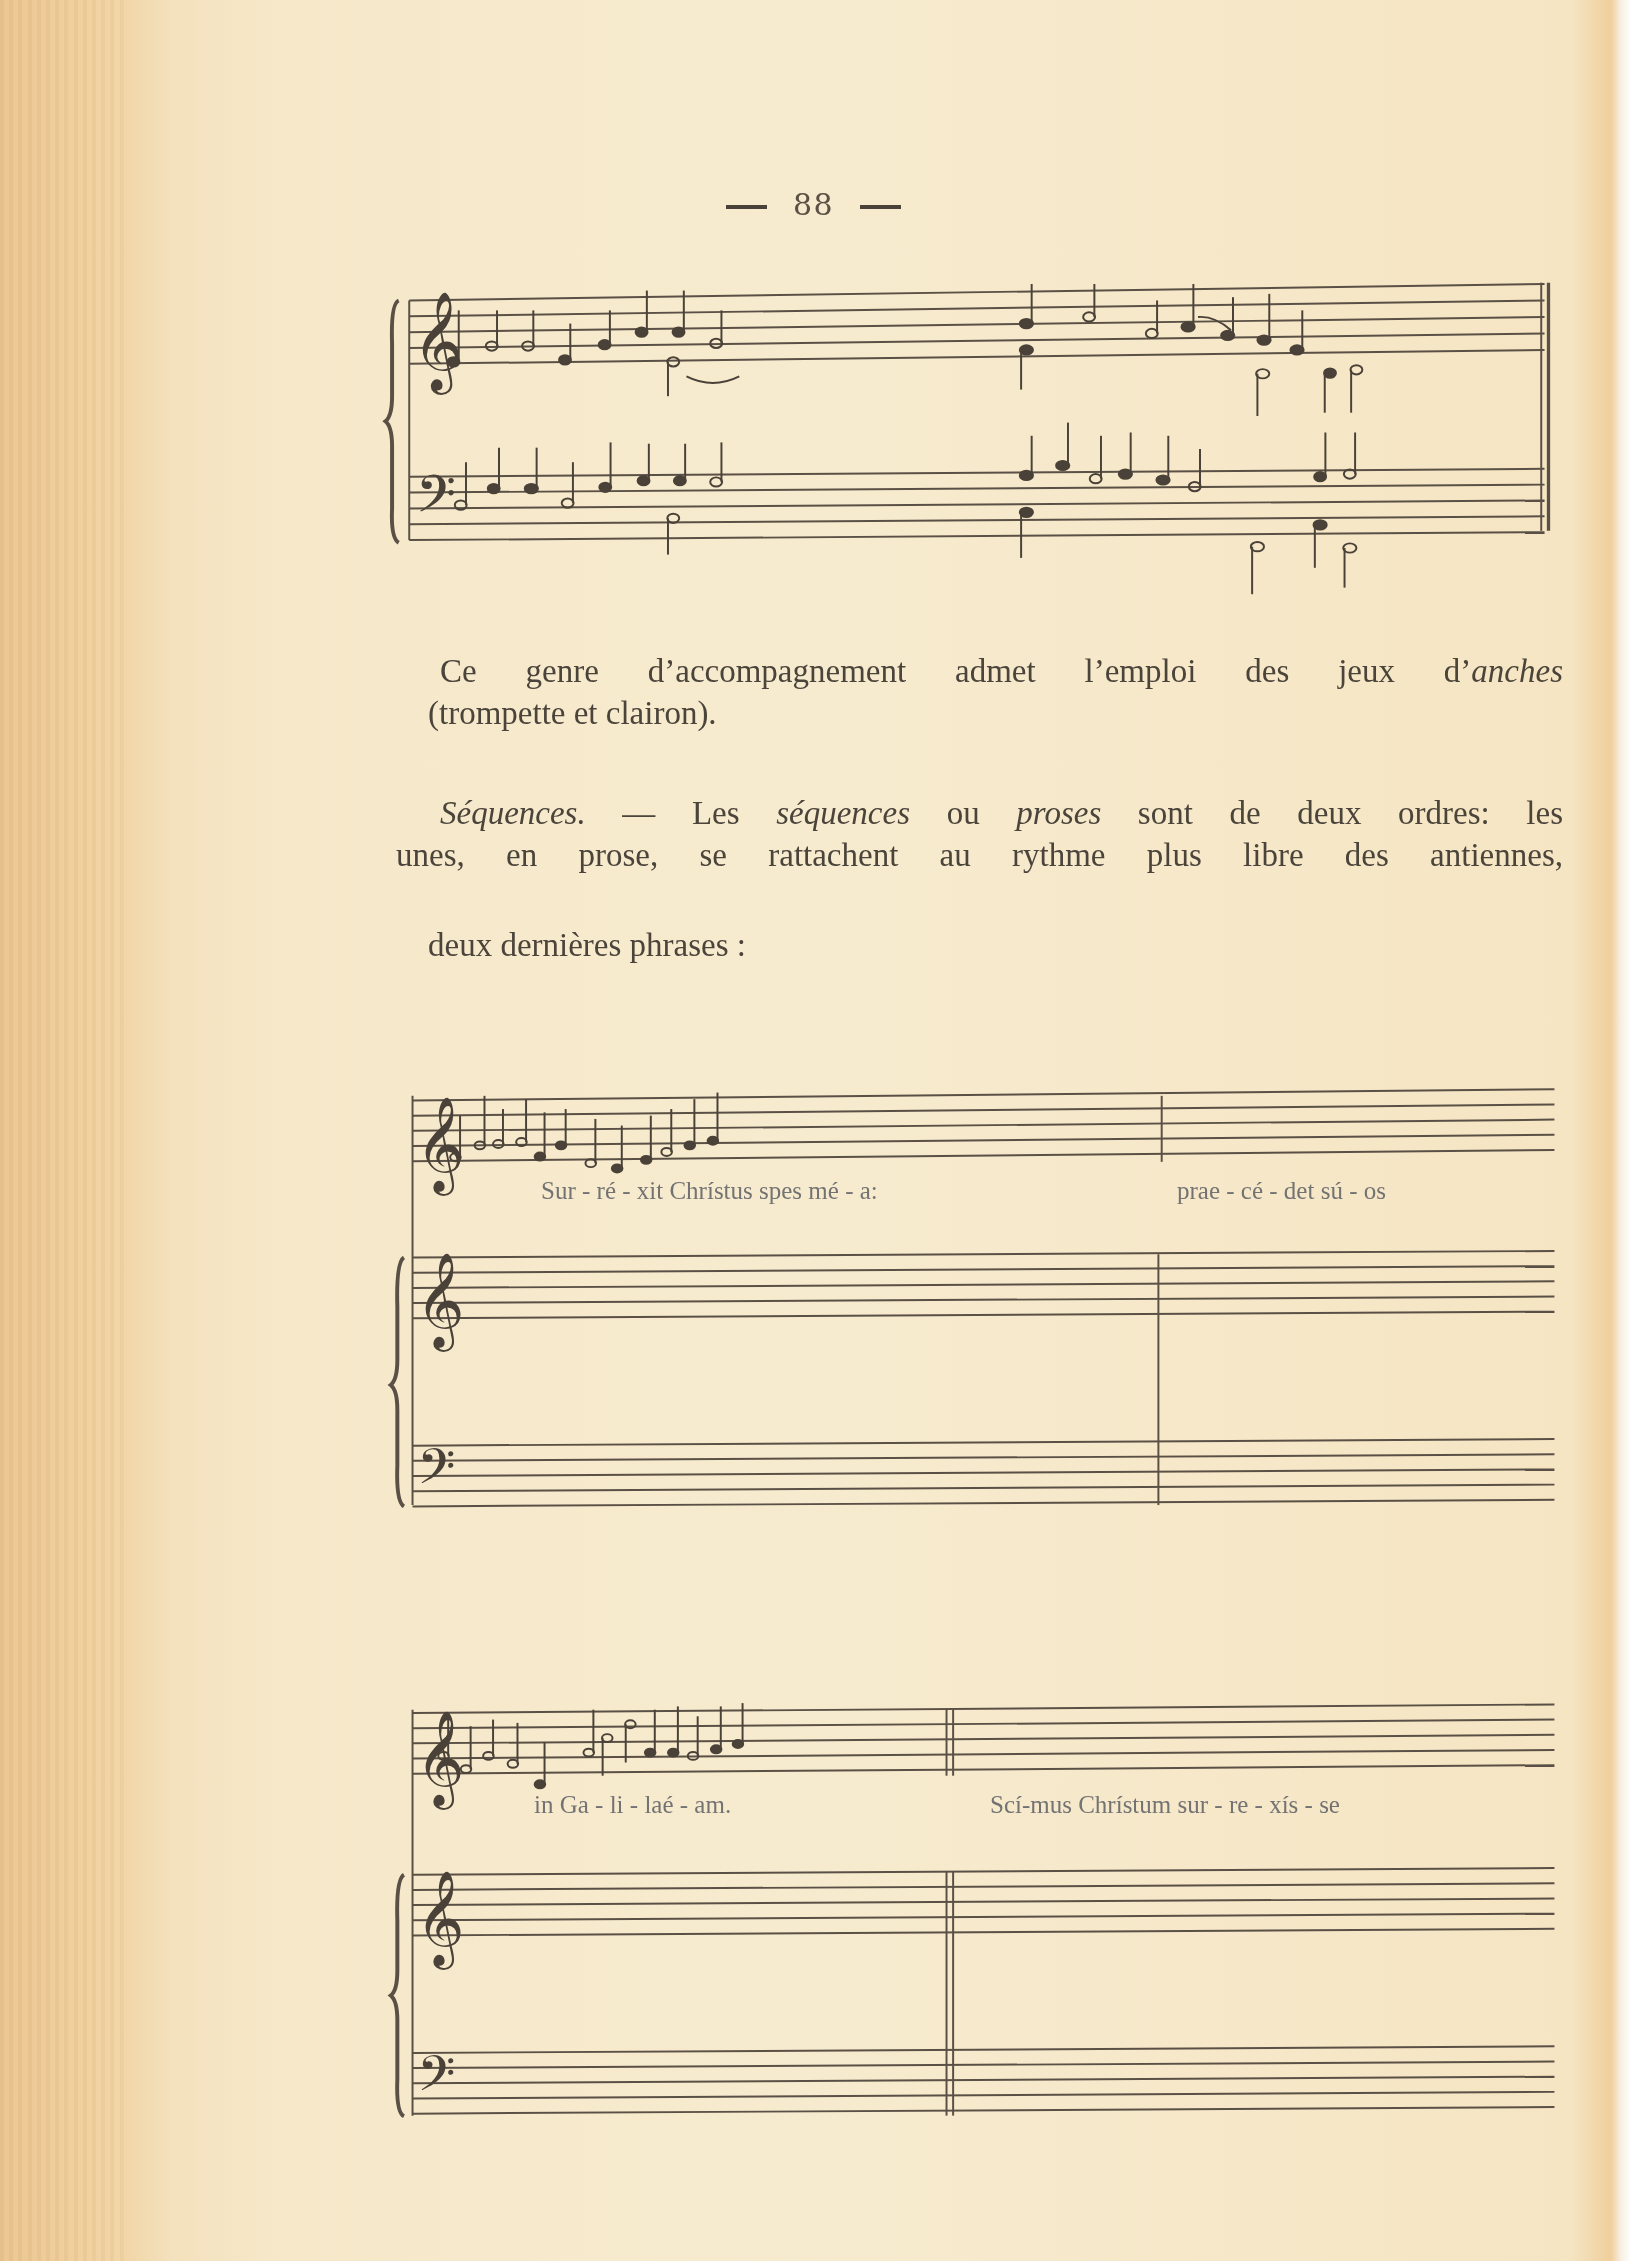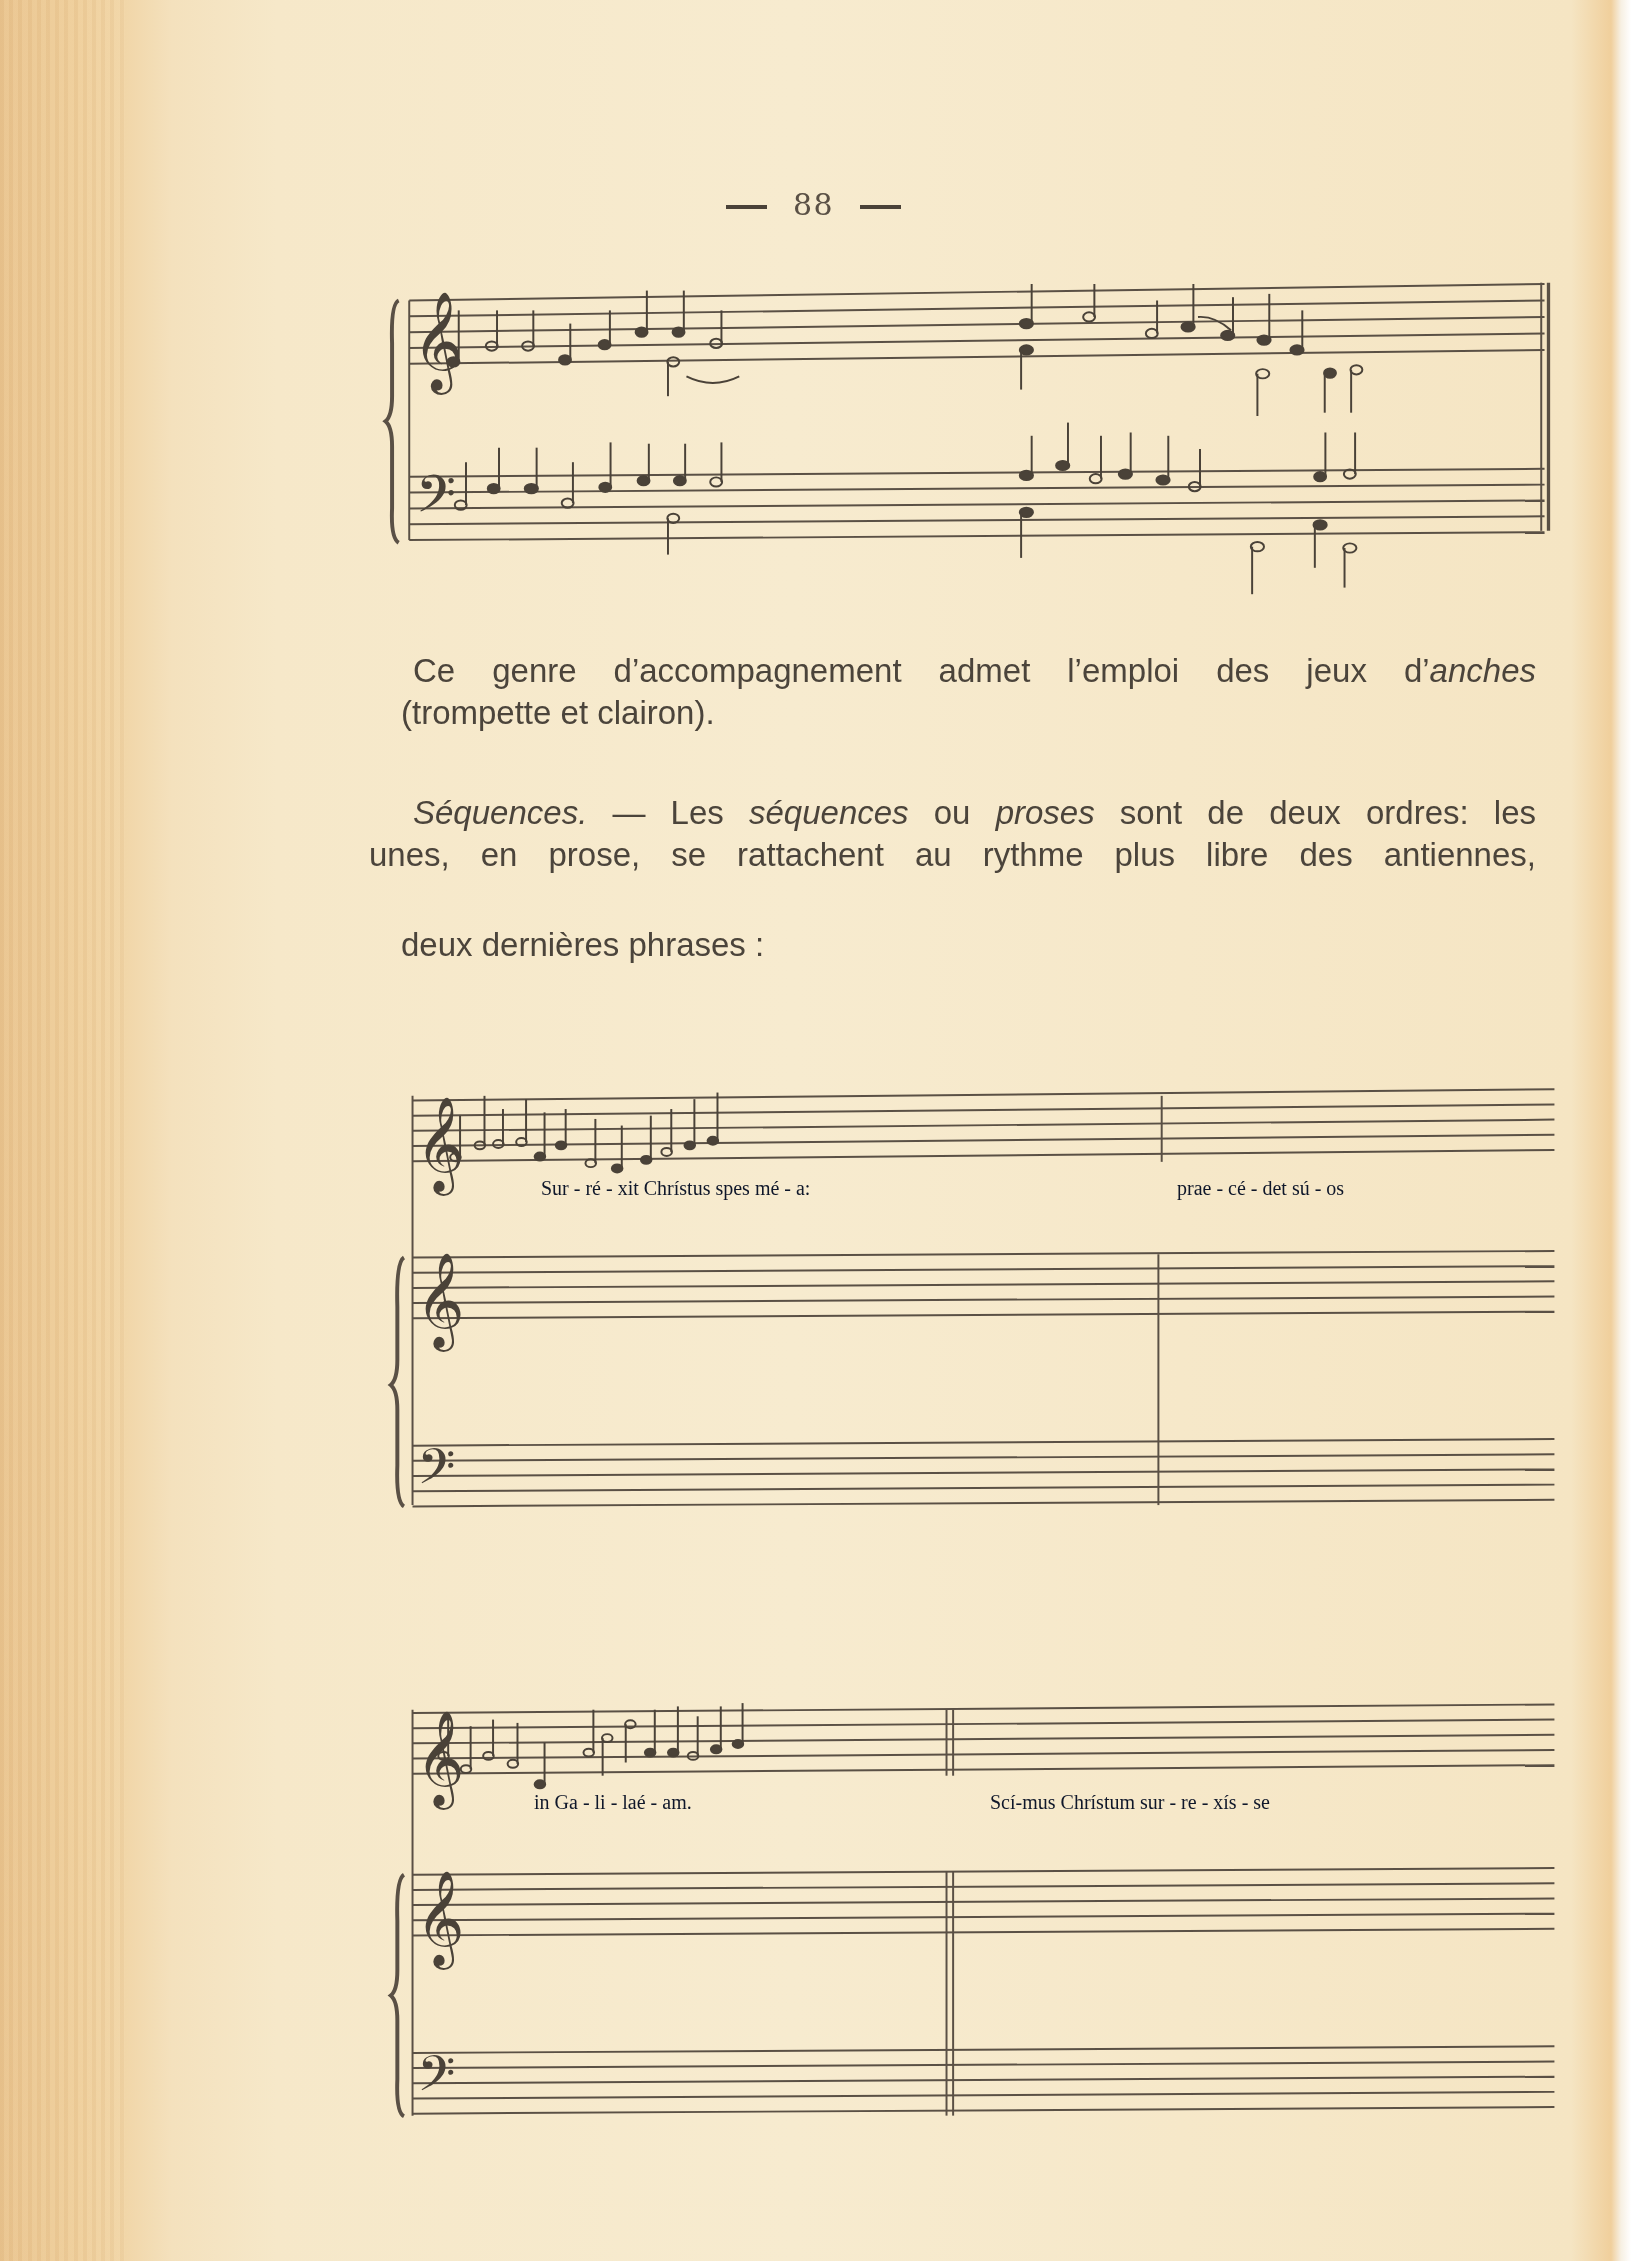--- a/index.html
+++ b/index.html
@@ -16,31 +16,31 @@
   .binding {
     position: absolute; left: 0; top: 0; width: 125px; height: 2261px;
     background: repeating-linear-gradient(90deg, rgba(200,150,90,0.10) 0 4px, rgba(255,230,190,0.08) 4px 9.2px);
   }
   .page-number {
     position: absolute; top: 187px; left: 0; width: 1627px; text-align: center;
     font-size: 30px; letter-spacing: 1.3px; color: #5a5045;
   }
   .page-number .dash { display: inline-block; width: 41px; height: 3.3px; background: #4a4238; vertical-align: middle; margin: 0 26.4px; }
   .para {
-    position: absolute; left: 369px; width: 1167px;
-    font-family: Liberation Sans, sans-serif;
+    position: absolute; left: 396px; width: 1167px;
+    font-family: Liberation Serif, serif;
     font-size: 33px; line-height: 42px; color: #4b443b;
     text-align: justify; text-align-last: justify;
   }
   .para .last { text-align-last: left; display: block; margin-left: 32px; }
   .para em { font-style: italic; }
   svg.music { position: absolute; left: 0; top: 0; }
   .lyrics {
     position: absolute; font-family: "Liberation Serif", "DejaVu Serif", serif;
-    font-size: 20px; color: #0f172a; white-space: nowrap;
+    font-size: 25px; color: #737373; white-space: nowrap;
   }
 </style>
 </head>
 <body>
 
 <div class="page-bg"></div>
 <div class="binding"></div>
 
 <div class="page-number">
   <span class="dash"></span><span>88</span><span class="dash"></span>

